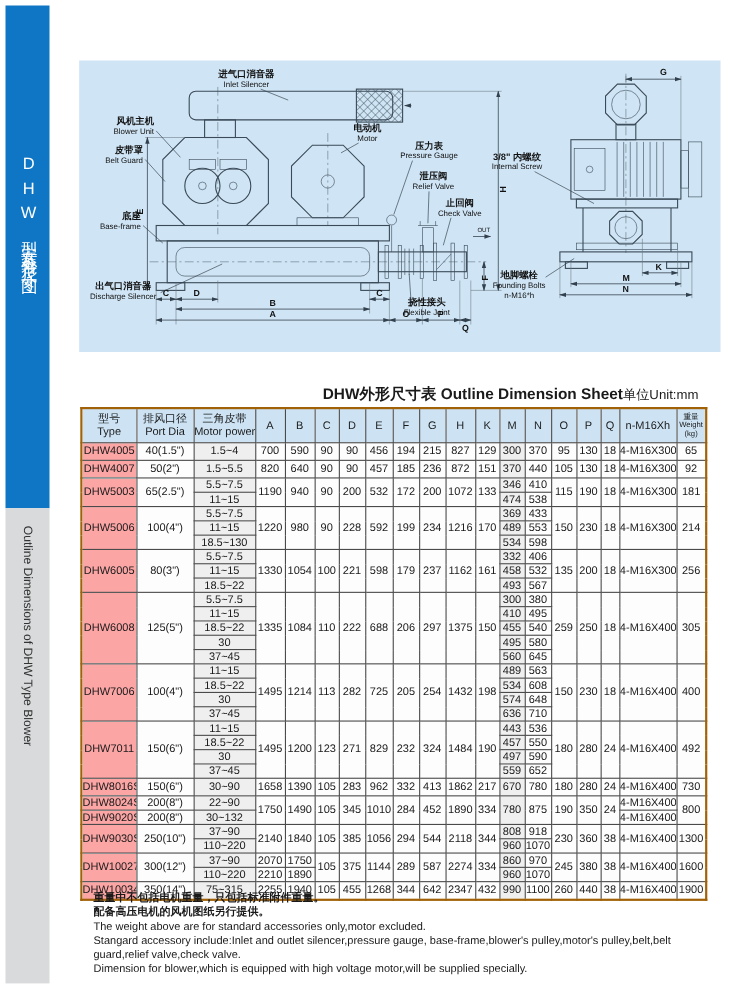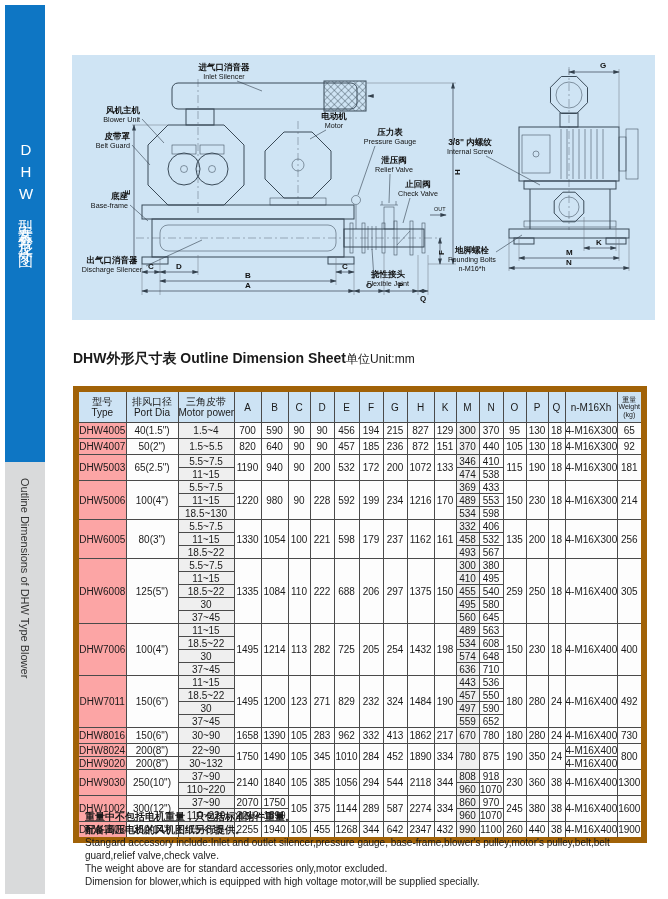--- a/index.html
+++ b/index.html
@@ -25,27 +25,27 @@
   .dl{font-size:8px;font-weight:700;fill:#111;}
   .tiny-dl{font-size:5.5px;fill:#111;}
   .draw{stroke:#3a4a58;stroke-width:1;fill:none;}
   .thin{stroke:#3a4a58;stroke-width:0.55;fill:none;}
   .cl{stroke:#5a6a78;stroke-width:0.5;stroke-dasharray:8 3 2 3;fill:none;}
   .dim{stroke:#33404d;stroke-width:0.7;fill:none;}
   .ext{stroke:#6a7682;stroke-width:0.5;fill:none;}
   .ldr{stroke:#33404d;stroke-width:0.6;fill:none;}
   
   .title-row{position:absolute;left:73px;top:350px;width:562px;display:flex;
-    justify-content:flex-start;align-items:flex-end;}
+    justify-content:flex-end;align-items:flex-end;}
   .sheet-title{font-size:14px;font-weight:700;}
   .unit-label{font-size:12px;font-weight:400;}
   
-  #dim-table{position:absolute;left:73px;top:386px;width:563px;
+  #dim-table{position:absolute;left:73px;top:370px;width:563px;
     border-collapse:collapse;table-layout:fixed;
-    border:6px solid #a16207;font-size:10px;}
+    border:2px solid #a16207;font-size:10px;}
   #dim-table th,#dim-table td{border:1px solid #4a4a4a;text-align:center;
     padding:0;overflow:hidden;white-space:nowrap;}
   #dim-table th{background:#cde3f4;font-weight:400;font-size:10px;line-height:11px;height:30px;}
   #dim-table th .tiny{font-size:7px;line-height:7.5px;}
   #dim-table td{background:#fdfdfd;line-height:11px;}
   #dim-table td.type{background:#fca5a5;}
   #dim-table td.power,#dim-table td.mcol{background:#efefef;}
   #dim-table tr.single td{height:15px;}
   #dim-table tr.multi td{height:12px;}
   
@@ -711,16 +711,16 @@
         <td>38</td>
         <td>4-M16X400</td>
         <td>1900</td>
       </tr>
     </tbody>
   </table>
 
 <div class="notes">
   <div class="cn">重量中不包括电机重量，只包括标准附件重量。</div>
   <div class="cn">配备高压电机的风机图纸另行提供。</div>
+  <div>The weight above are for standard accessories only,motor excluded.</div>
   <div>Stangard accessory include:Inlet and outlet silencer,pressure gauge, base-frame,blower's pulley,motor's pulley,belt,belt guard,relief valve,check valve.</div>
-  <div>The weight above are for standard accessories only,motor excluded.</div>
   <div>Dimension for blower,which is equipped with high voltage motor,will be supplied specially.</div>
 </div>
 
 </body></html>

